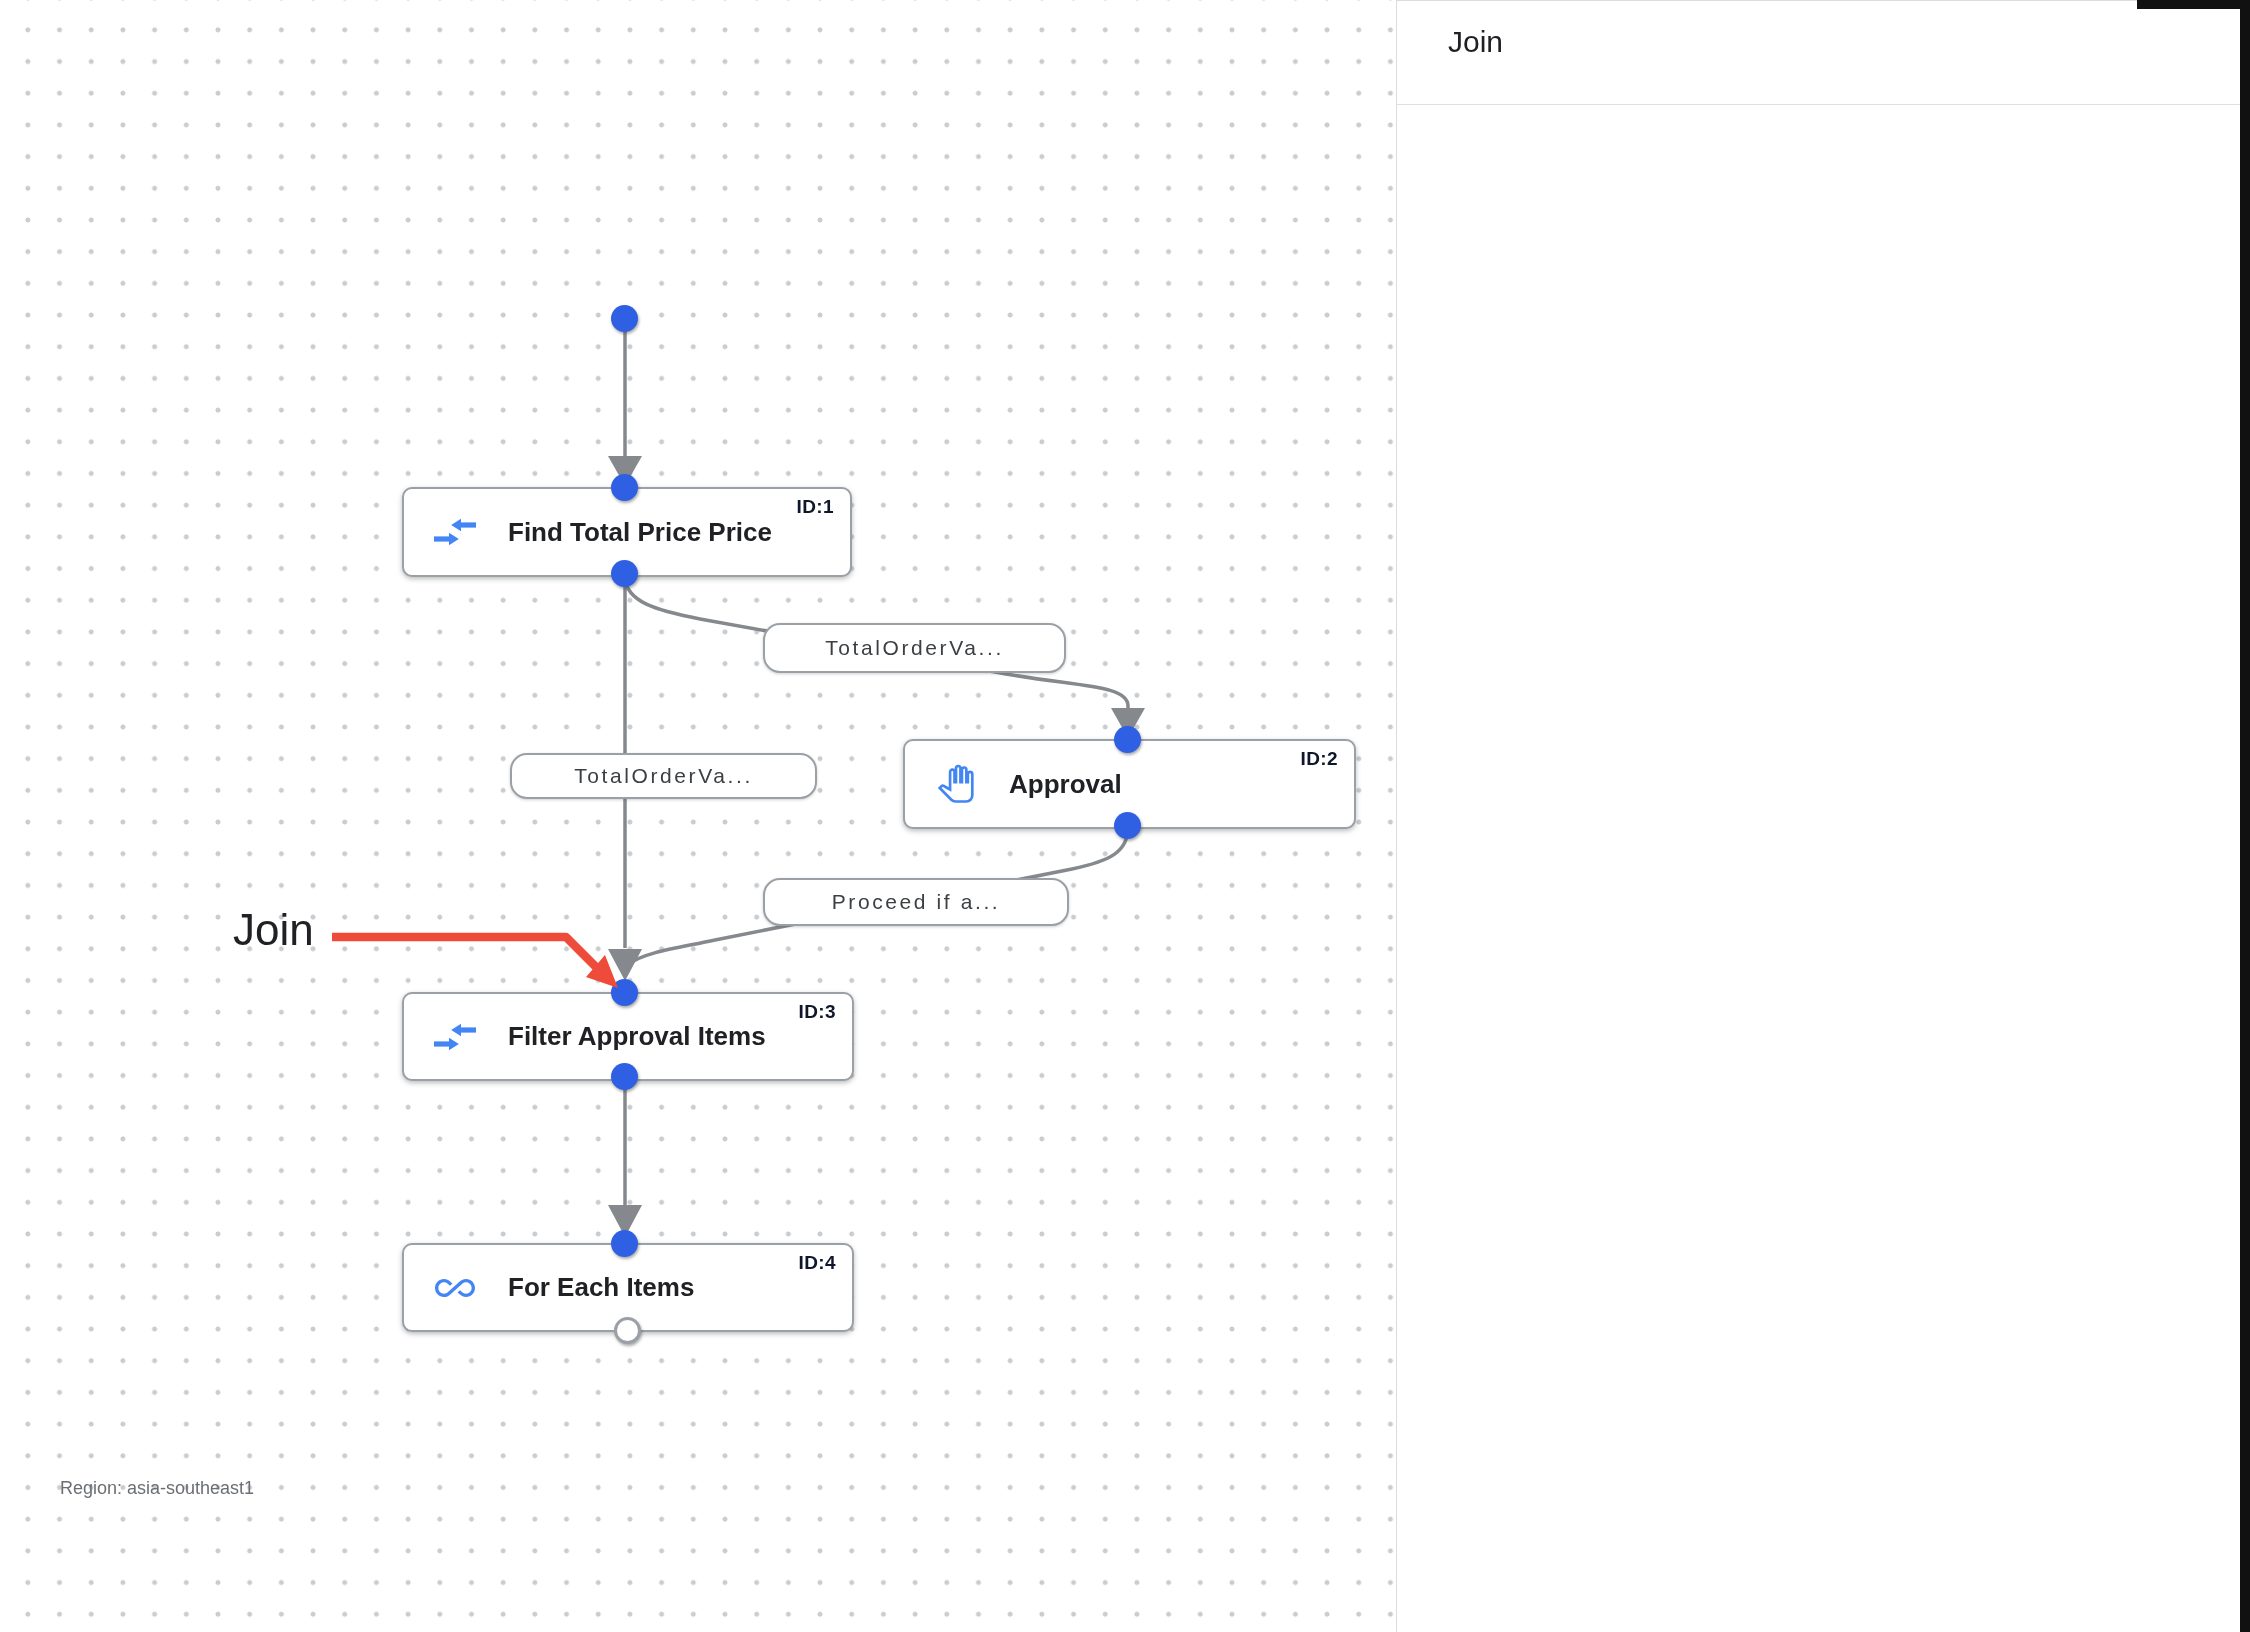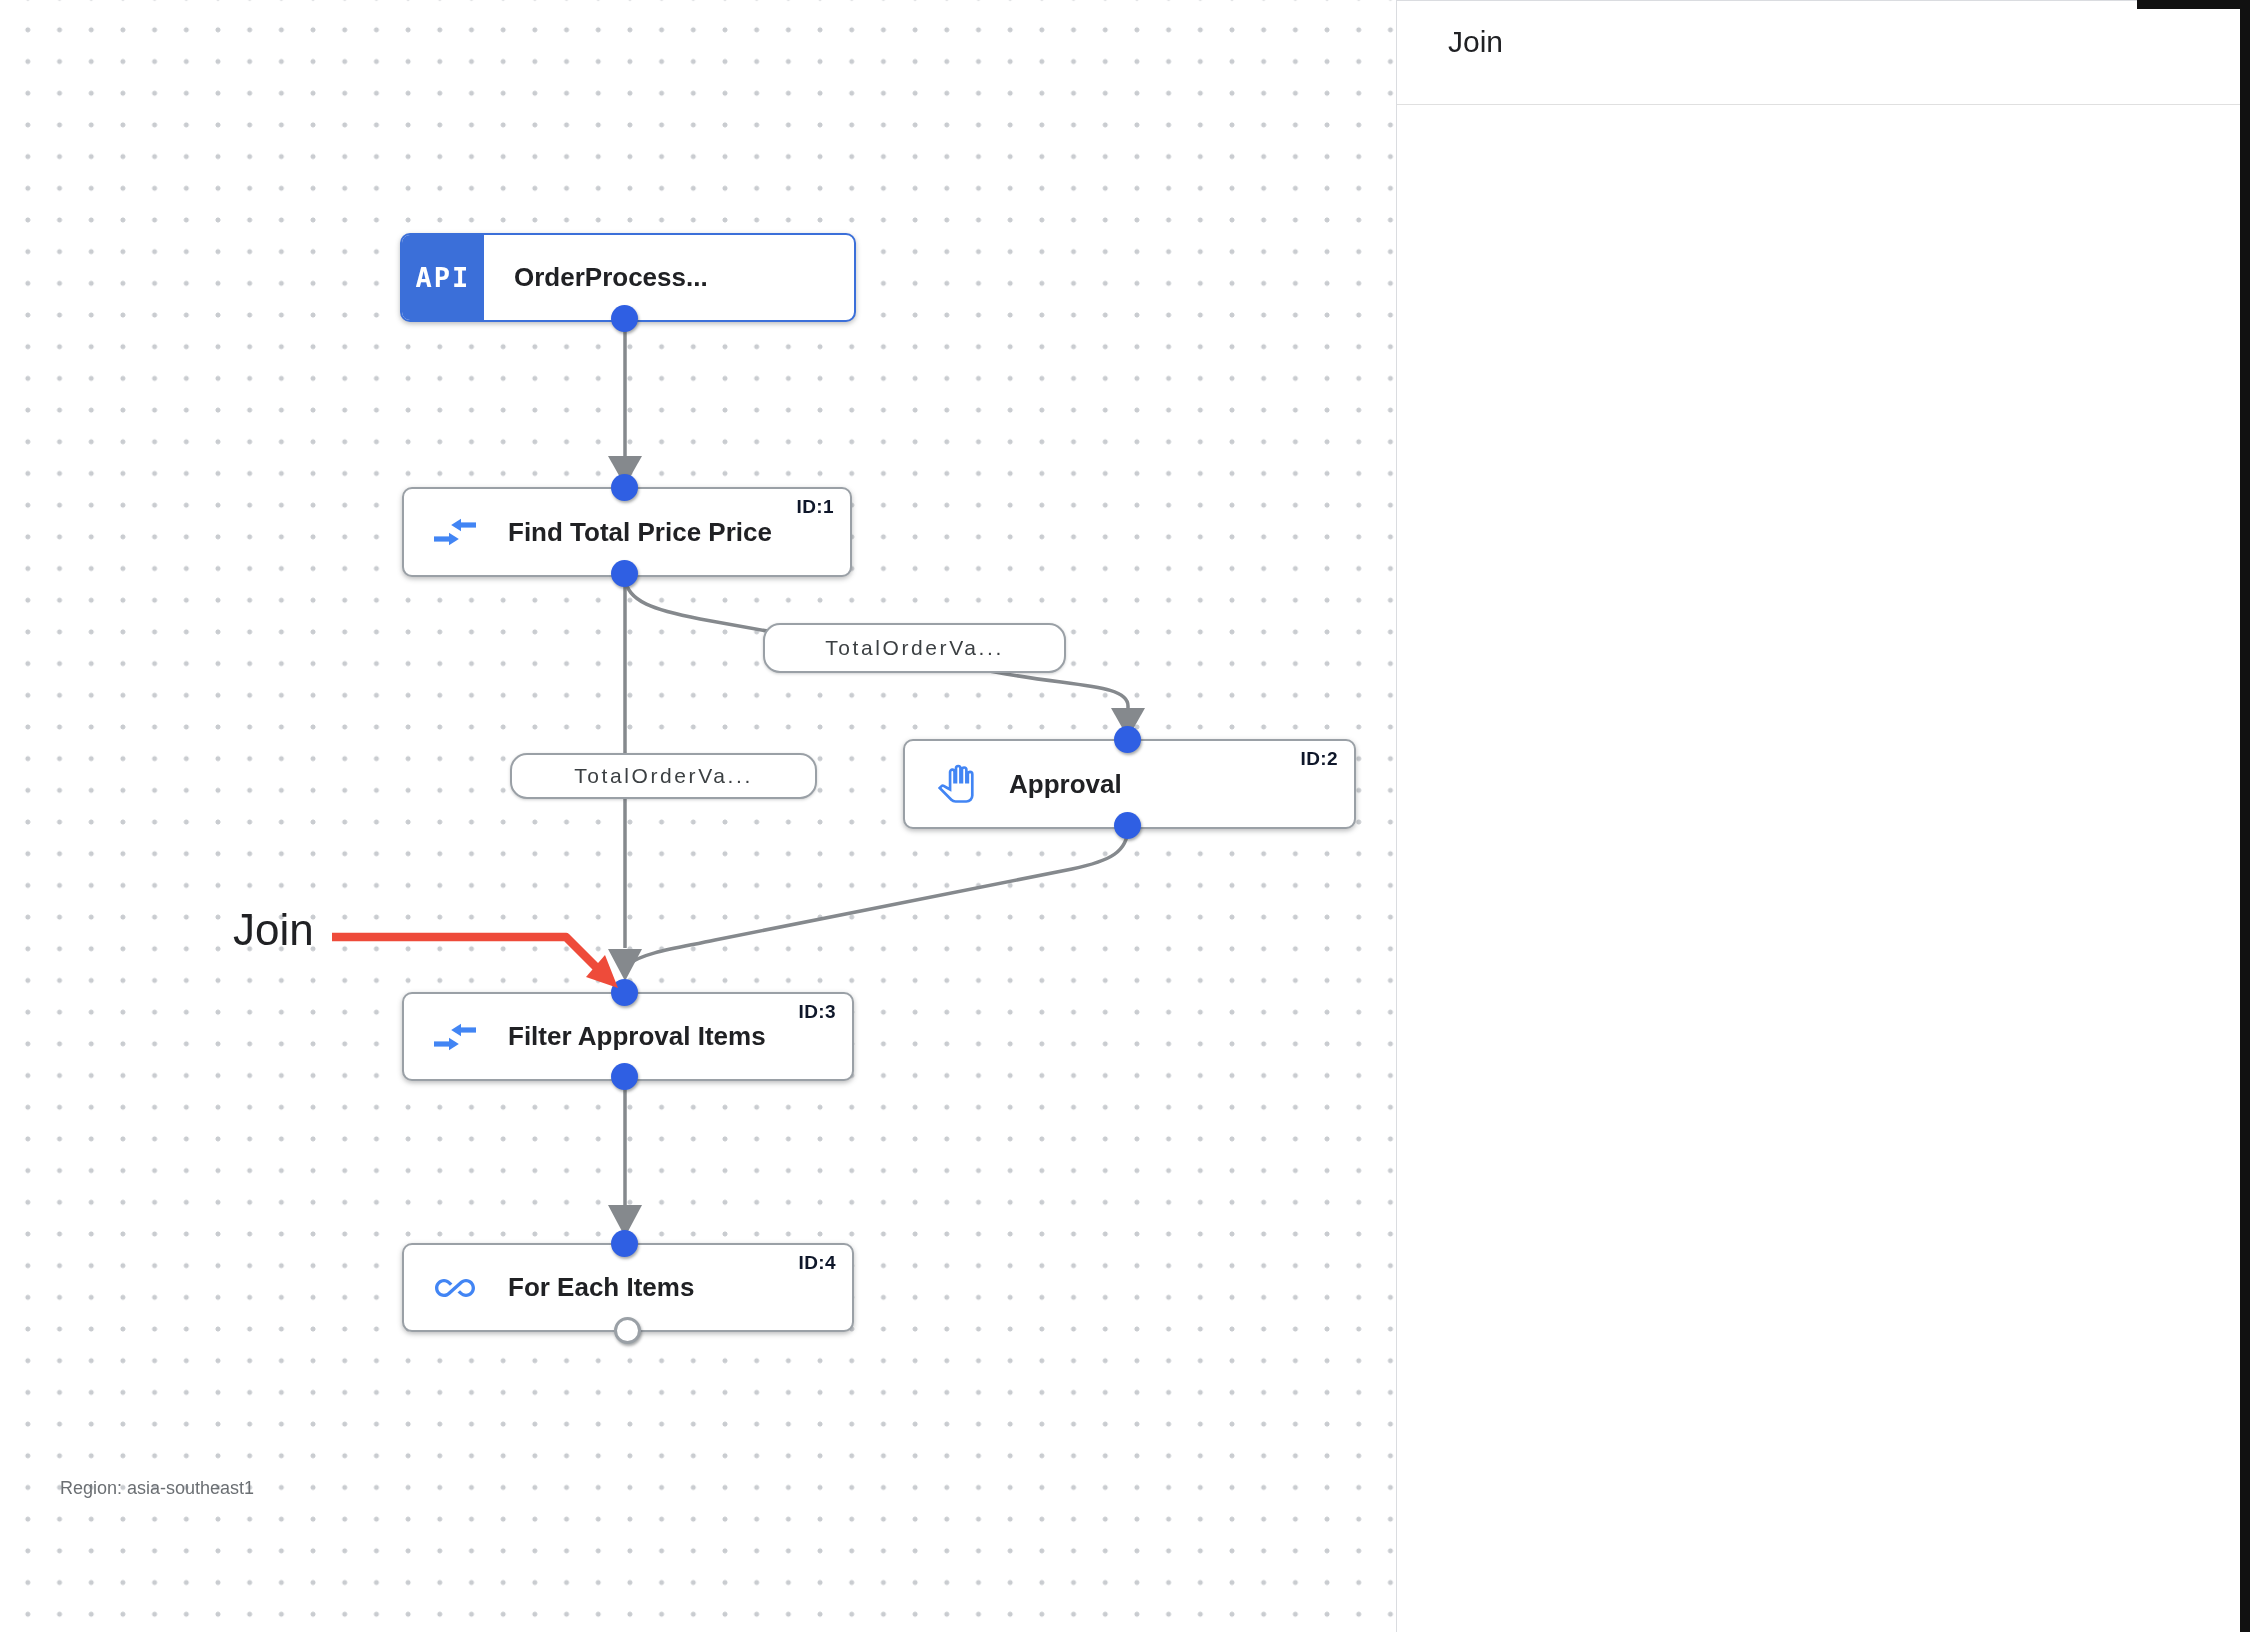--- a/index.html
+++ b/index.html
@@ -66,24 +66,20 @@
         <path d="M625,1079 L625,1207"></path>
       </g>
       <g fill="#85898d">
         <polygon points="608,456 642,456 625,486"></polygon>
         <polygon points="1111,708 1145,708 1128,738"></polygon>
         <polygon points="608,949 642,949 625,981"></polygon>
         <polygon points="608,1205 642,1205 625,1237"></polygon>
       </g>
     </svg>
 
-    <div id="trigger" class="node" style="left:400px;top:233px;width:452px;height:85px;">
-      <div class="apiblock">API</div>
-      <div class="nlabel">OrderProcess...</div>
-    </div>
     <div class="port" style="left:611px;top:305px;"></div>
 
     <div class="node" style="left:402px;top:487px;width:446px;height:86px;">
       <span class="icon">
         <svg width="46" height="40" viewBox="0 0 23 20">
           <g stroke="#4285f4" stroke-width="2.6" fill="#4285f4">
             <line x1="1" y1="13.5" x2="8.5" y2="13.5"></line>
             <polygon points="8.5,10.4 13.4,13.5 8.5,16.6" stroke="none"></polygon>
             <line x1="22" y1="6.5" x2="14.5" y2="6.5"></line>
             <polygon points="14.5,3.4 9.6,6.5 14.5,9.6" stroke="none"></polygon>
@@ -132,20 +128,21 @@
         </svg>
       </span>
       <div class="nlabel">For Each Items</div>
       <div class="nid">ID:4</div>
     </div>
     <div class="port" style="left:611px;top:1230px;"></div>
     <div class="port hollow" style="left:614px;top:1317px;"></div>
 
     <div class="edge-label" style="left:763px;top:623px;width:299px;height:46px;">TotalOrderVa...</div>
     <div class="edge-label" style="left:510px;top:753px;width:303px;height:42px;">TotalOrderVa...</div>
+    <div class="edge-label" style="left:763px;top:878px;width:302px;height:44px;">Proceed if a...</div>
 
     <div id="join-note">Join</div>
     <svg id="annot" width="1396" height="1632">
       <path d="M332,937 L566,937 L601,972" stroke="#ee4b3a" stroke-width="8.5" fill="none" stroke-linejoin="round"></path>
       <polygon points="618,988 586,977 605,955" fill="#ee4b3a"></polygon>
     </svg>
 
     <div id="region">Region: asia-southeast1</div>
   </div>
 

